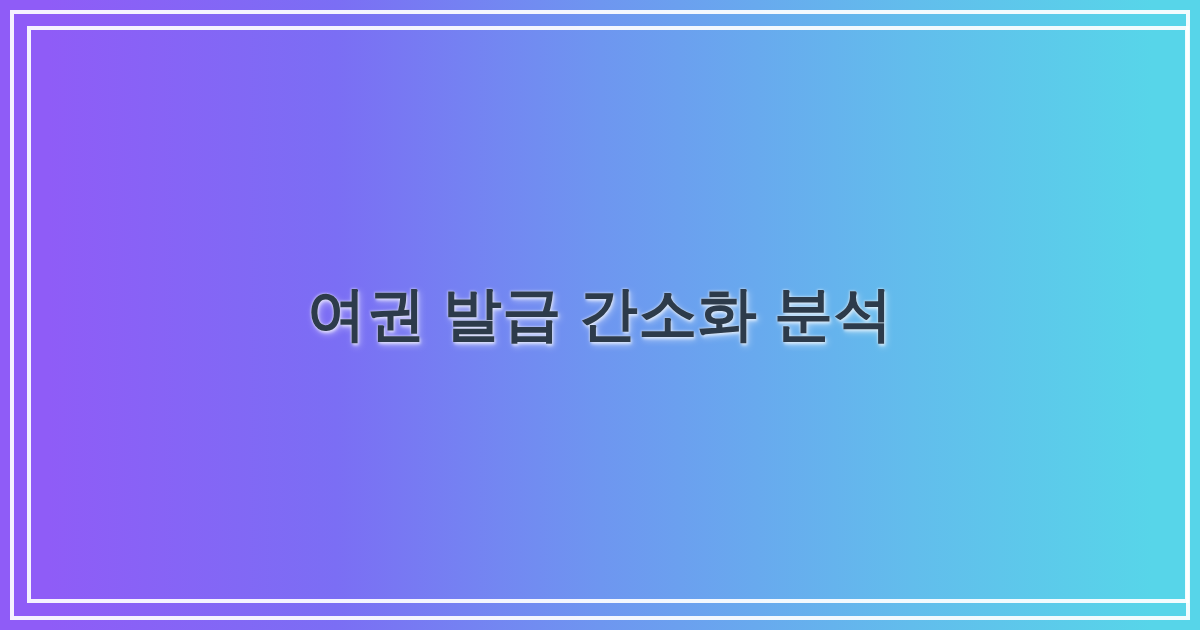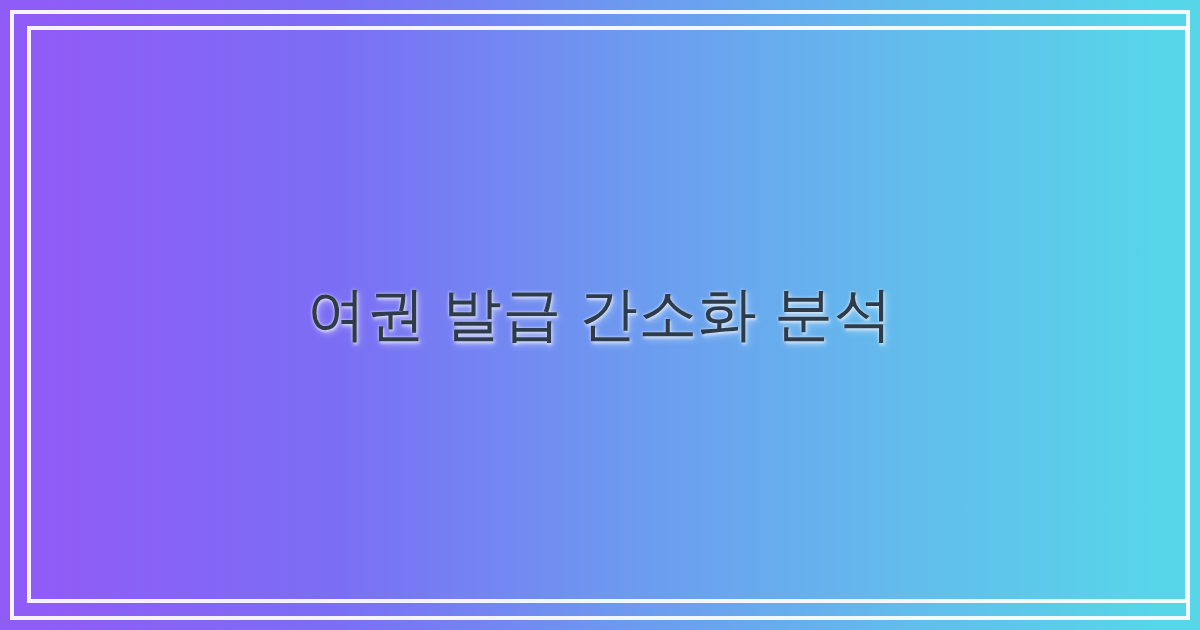--- a/index.html
+++ b/index.html
@@ -66,21 +66,21 @@
     text-align: center;
     padding: 0 70px;
     box-sizing: border-box;
   }
 
   .headline-line {
     display: block;
     color: #2d3b4b;
     font-size: 59px;
     line-height: 1.32;
-    font-weight: 400;
+    font-weight: 700;
     letter-spacing: 0.5px;
     white-space: nowrap;
     text-shadow:
       0 0 1px rgba(255, 255, 255, 0.55),
       1px 2px 3px rgba(255, 255, 255, 0.60),
       2px 3px 7px rgba(255, 255, 255, 0.45),
       -1px -1px 2px rgba(255, 255, 255, 0.30);
   }
 </style>
 </head>

